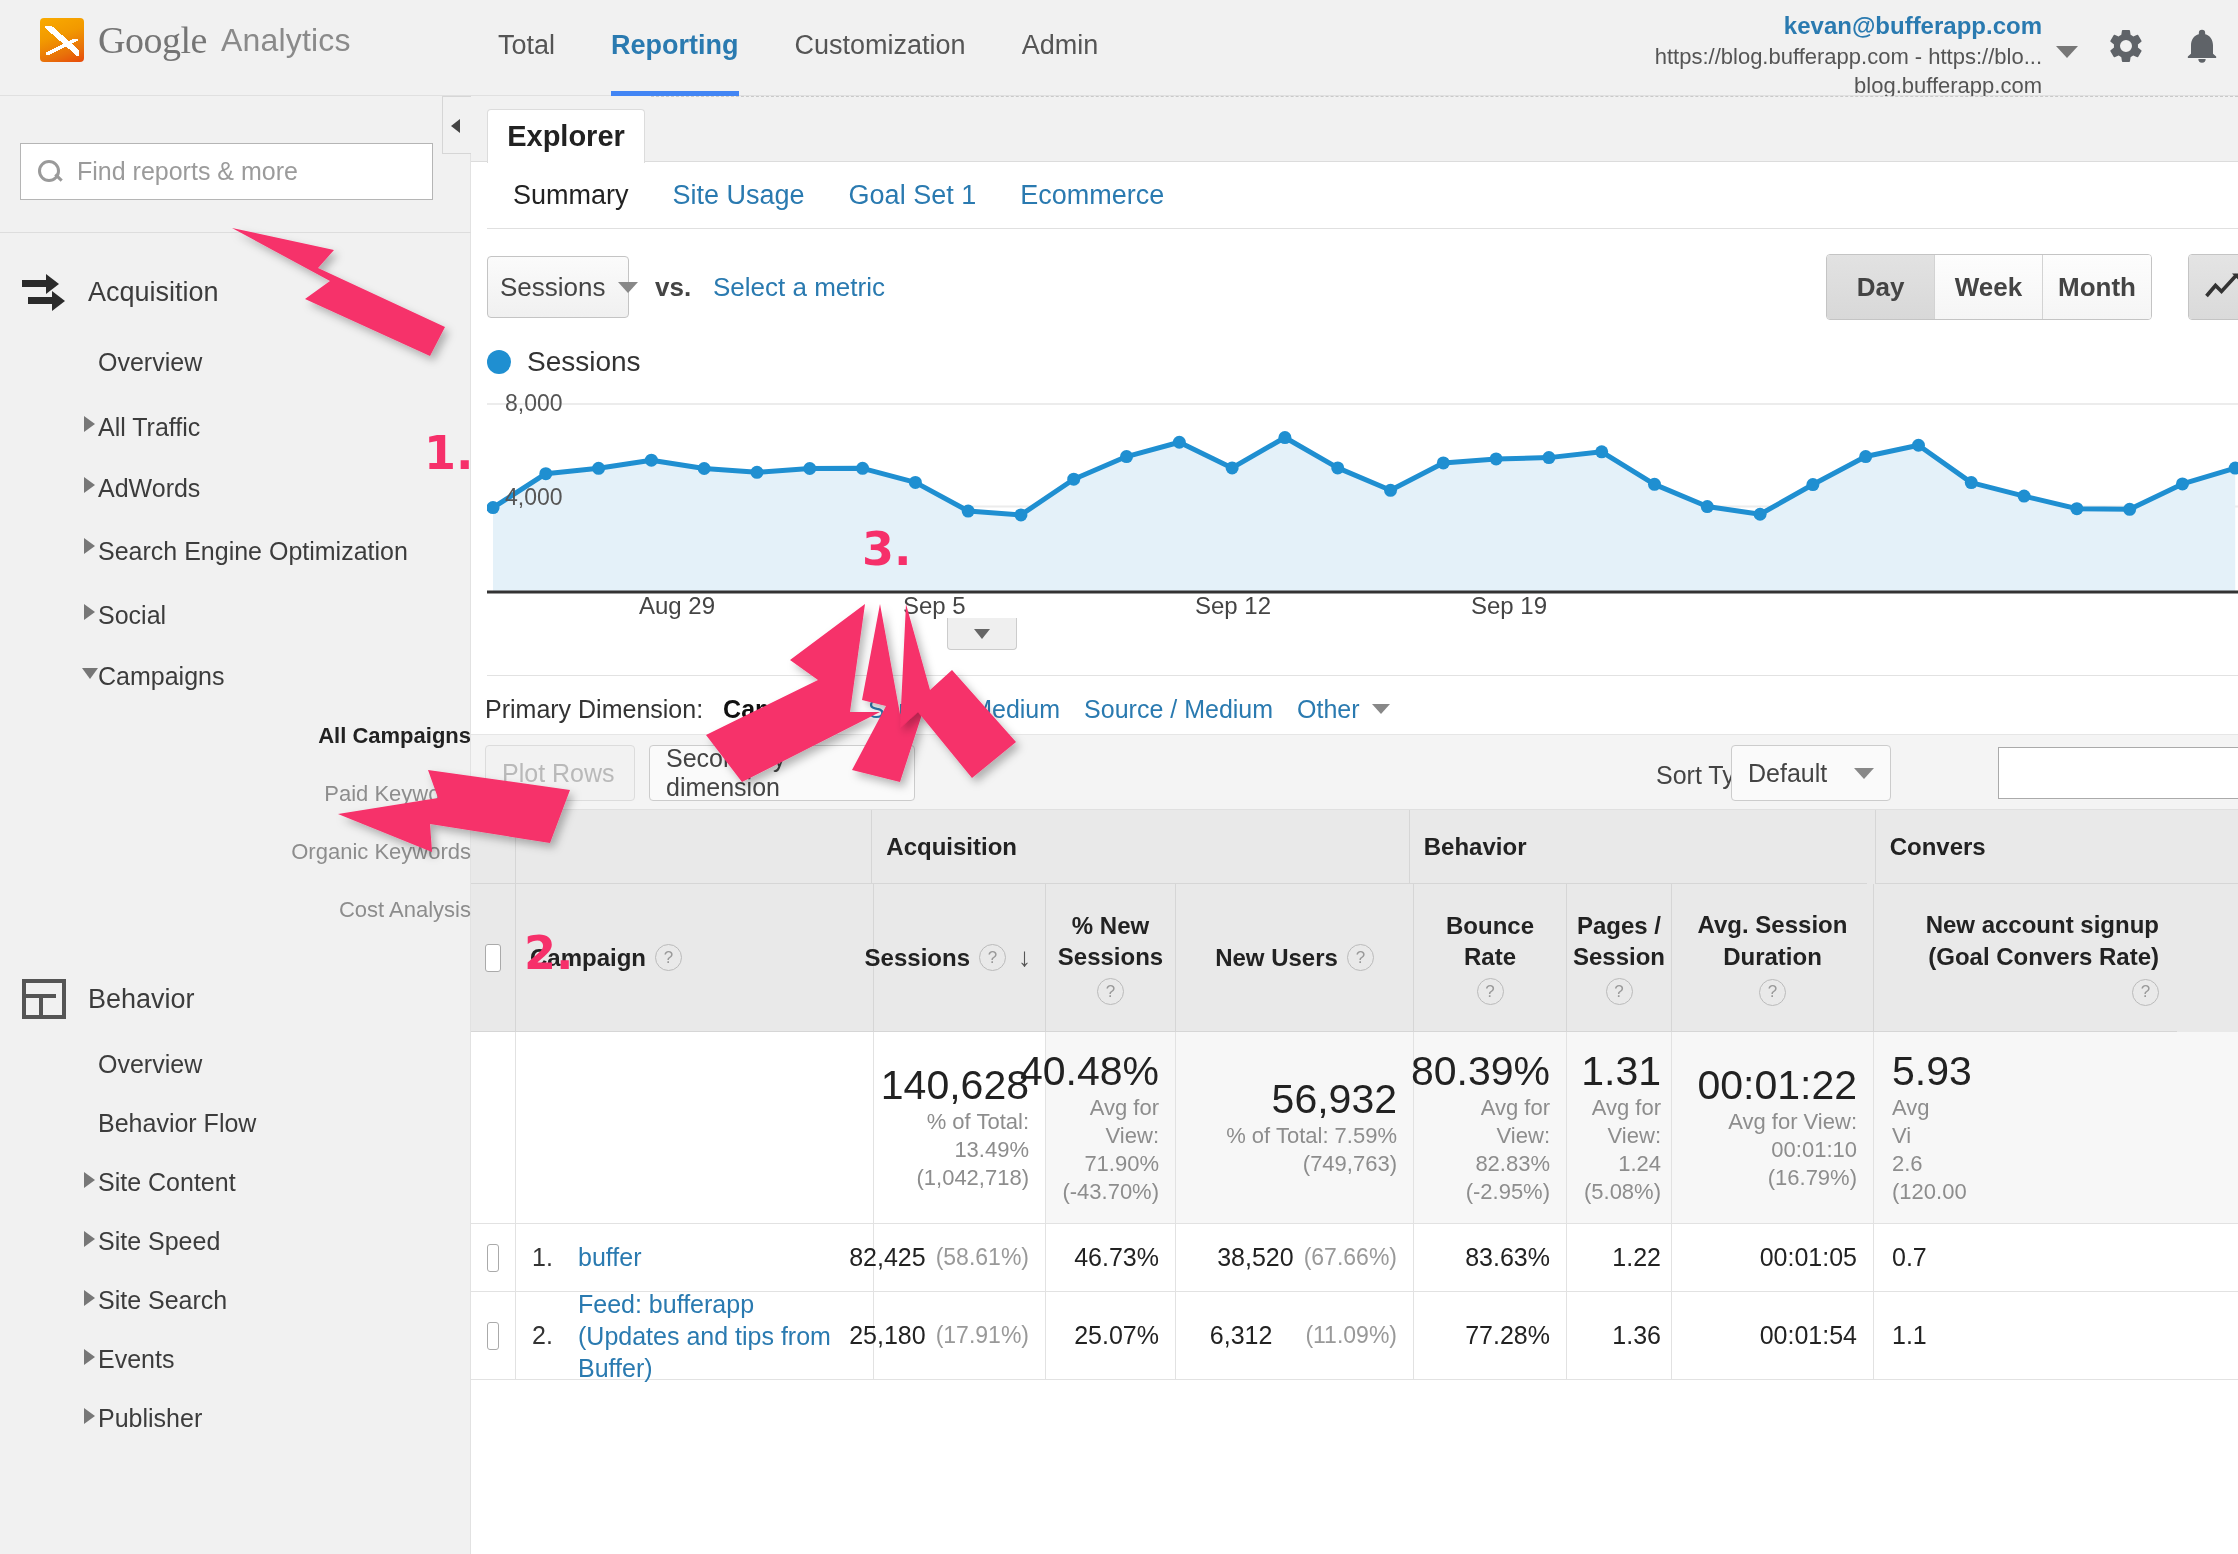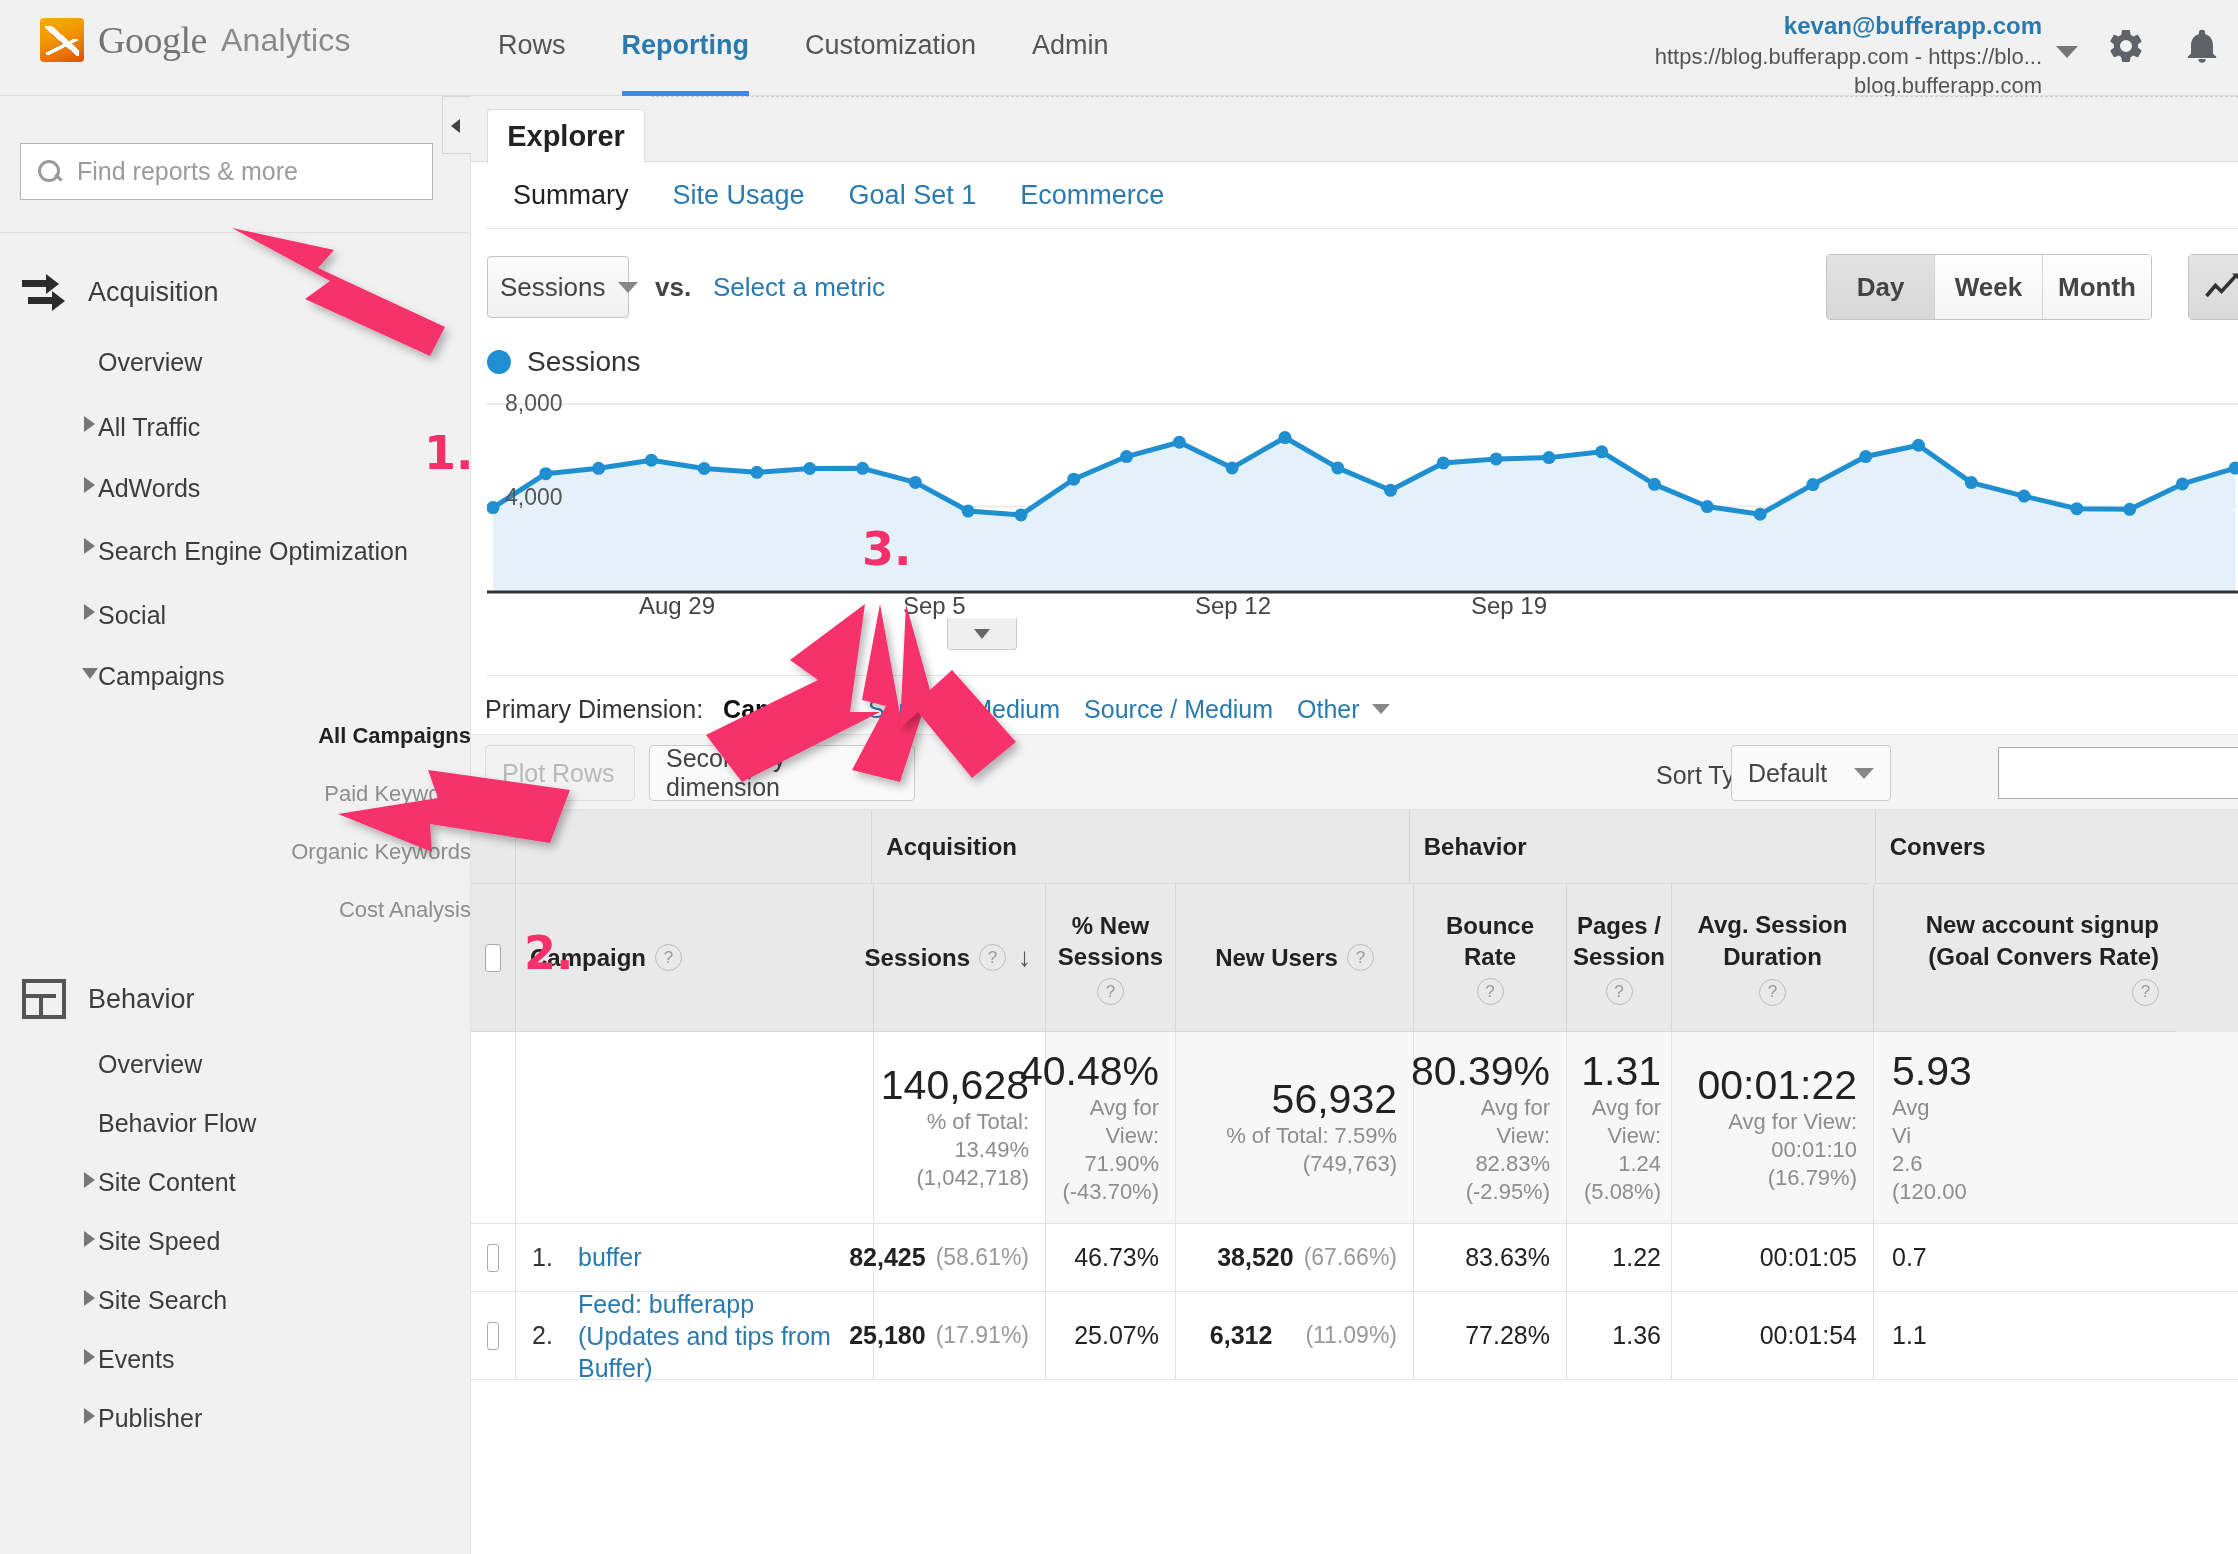--- a/index.html
+++ b/index.html
@@ -293,21 +293,21 @@
   }
   .td.right { justify-content: flex-end; text-align: right; }
   .summary-row .td { height: 192px; flex-direction: column; align-items: flex-end; justify-content: center; }
   .summary-row .td.alt { background: #f7f7f7; }
   .big { font-size: 41px; color: #222; font-weight: normal; line-height: 1.1; }
   .sub { font-size: 22px; color: #8d8d8d; text-align: right; line-height: 1.28; }
   .ck {
     width: 28px; height: 28px; border: 1px solid #aaa; border-radius: 3px; background: #fff;
   }
   .link { color: #2a7ab0; }
-  .bold { font-weight: bold; }
+  .bold { font-weight: normal; }
   .muted { color: #999; font-size: 23px; margin-left: 10px; }
   .rownum { color: #333; font-size: 25px; width: 46px; flex: 0 0 auto; }
 
   
   .annot { position: absolute; pointer-events: none; }
   .annum {
     position: absolute; font-family: "DejaVu Sans", sans-serif; font-weight: bold;
     font-size: 46px; color: #f6306a; -webkit-text-stroke: 6px #fff;
     paint-order: stroke fill;
   }
@@ -317,21 +317,21 @@
 <body>
 
 <div class="topbar">
   <div class="ga-logo-wrap">
     <div class="ga-mark"></div>
     <span class="ga-word">Google</span>
     <span class="ga-word2">Analytics</span>
   </div>
 
   <div class="topnav">
-    <a href="#">Rows</a>
+    <a href="#">Total</a>
     <a href="#" class="active">Reporting</a>
     <a href="#">Customization</a>
     <a href="#">Admin</a>
   </div>
 
   <div class="acct">
     <div class="acct-email">kevan@bufferapp.com</div>
     <div class="acct-prop">https://blog.bufferapp.com - https://blo...</div>
     <div class="acct-view">blog.bufferapp.com</div>
   </div>

